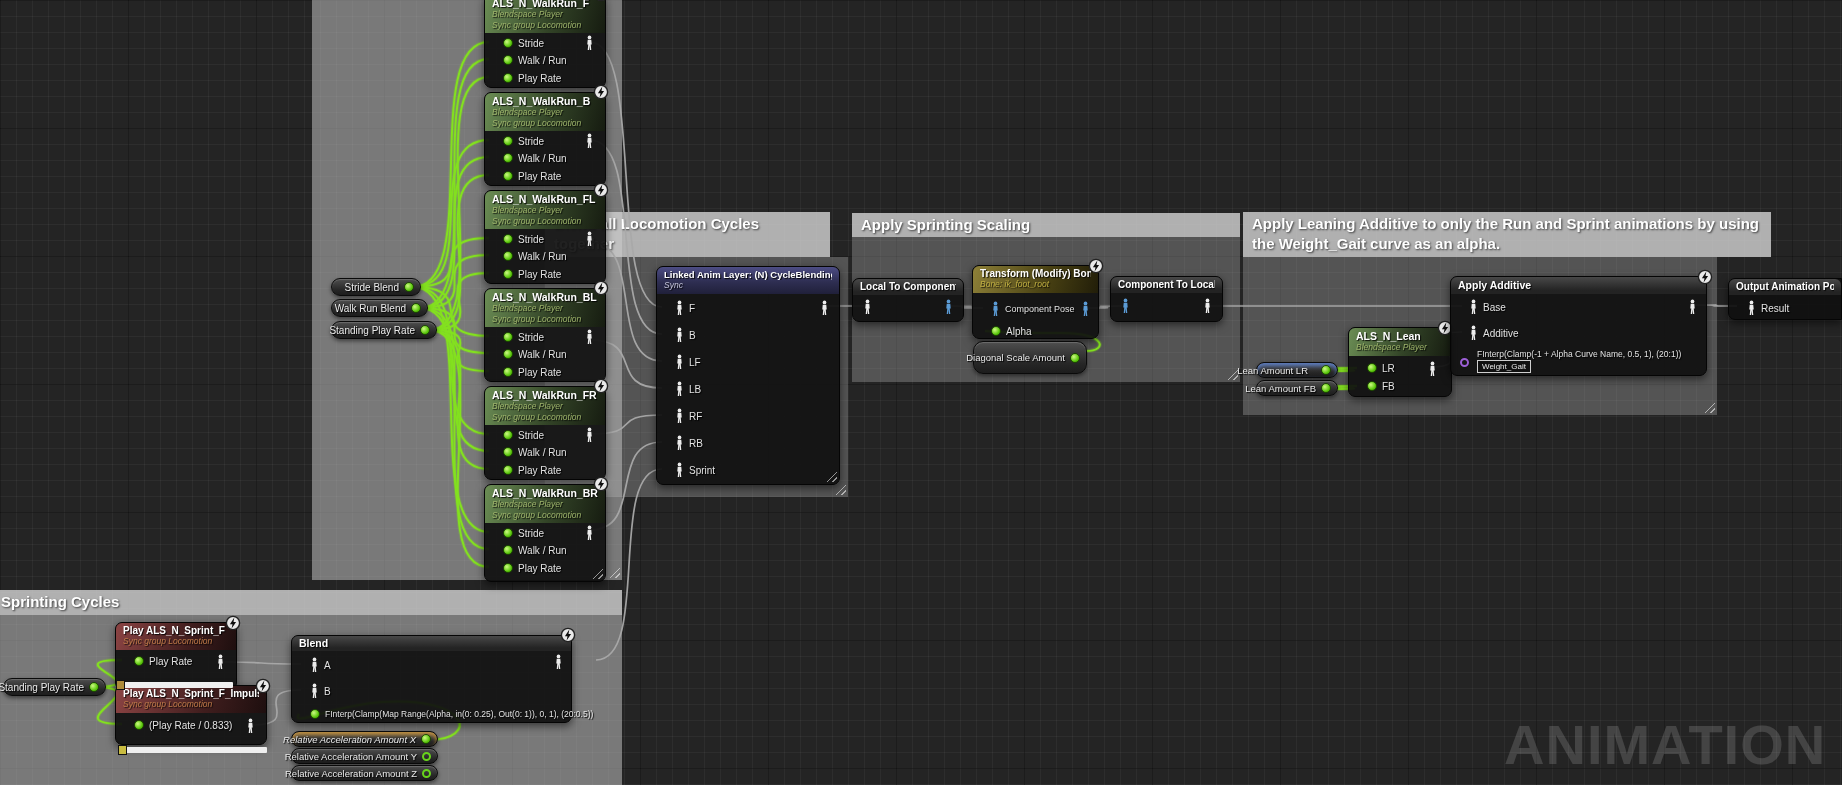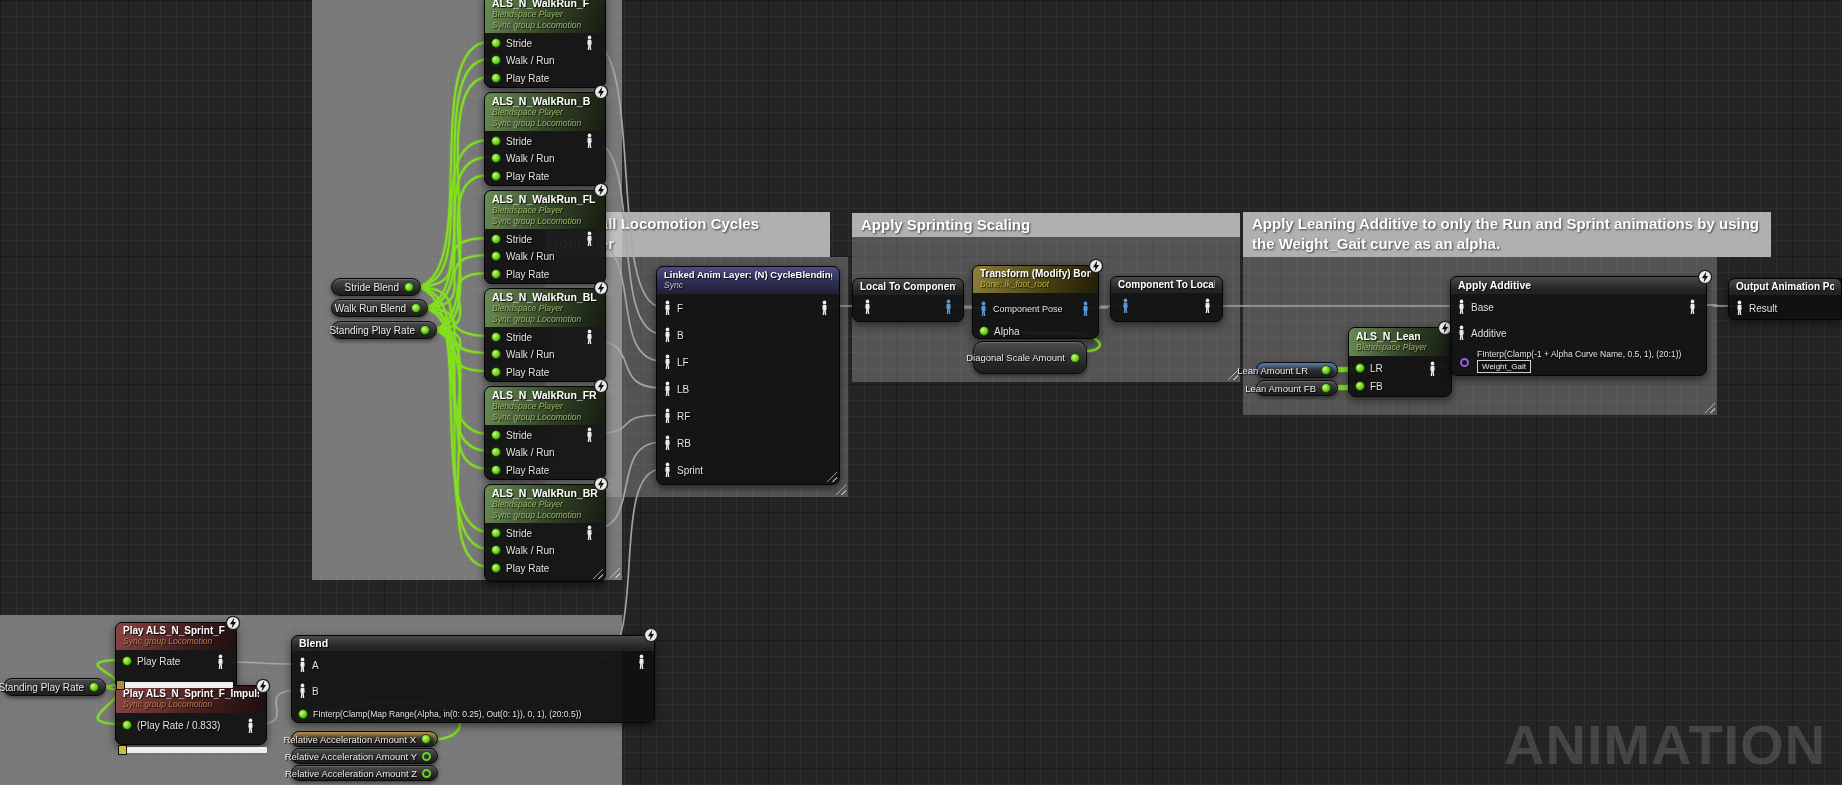--- a/index.html
+++ b/index.html
@@ -27,38 +27,38 @@
   .hdr-plain{background:linear-gradient(180deg,#484848,#232323 80%);}
   .title{font-weight:bold;font-size:10.5px;color:#fff;white-space:nowrap;overflow:hidden;
     text-shadow:1px 1px 1px rgba(0,0,0,.9);}
   .title.sm{font-size:9.5px;}
   .sub{font-style:italic;font-size:8.5px;line-height:1.25;white-space:nowrap;overflow:hidden;
     text-shadow:1px 1px 1px rgba(0,0,0,.8);}
   .sub-green{color:#9db36b;}
   .sub-red{color:#bd7a48;}
   .sub-blue{color:#c3c3da;}
   .sub-gold{color:#bfae42;}
-  .pin{position:absolute;left:6px;display:flex;align-items:center;gap:5px;height:14px;z-index:4;}
+  .pin{position:absolute;left:18px;display:flex;align-items:center;gap:5px;height:14px;z-index:4;}
   .plabel{font-size:10px;color:#e2e2e2;text-shadow:1px 1px 1px #000;white-space:nowrap;}
   .plabel.tiny{font-size:8.5px;}
   .gpin{width:10px;height:10px;border-radius:50%;flex:0 0 auto;
     background:radial-gradient(circle at 35% 35%,#cdf982,#5ac70c 62%,#3c8d05);border:1px solid #1d4b00;box-sizing:border-box;}
   .gpin.hollow{background:transparent;border:2px solid #68d41b;width:9px;height:9px;}
   .ppin{width:9px;height:9px;border-radius:50%;background:transparent;border:2px solid #9c5fd6;box-sizing:border-box;flex:0 0 auto;}
   .pose{width:9px;height:16px;fill:#ededed;position:absolute;z-index:4;}
   .pose.blue{fill:#5b9bd5;}
   .pose.inline{position:static;}
   .bolt{position:absolute;width:16px;height:16px;z-index:5;}
   .pill{position:absolute;z-index:3;display:flex;align-items:center;justify-content:flex-end;gap:5px;
     background:linear-gradient(180deg,#4e4e4e,#262626 70%,#1d1d1d);border:1px solid #0a0a0a;border-radius:10px;
     box-shadow:0 2px 4px rgba(0,0,0,.5), inset 0 1px 1px rgba(255,255,255,.18);
     padding:0 6px;box-sizing:border-box;height:18px;color:#eaeaea;font-size:10px;text-shadow:1px 1px 1px #000;white-space:nowrap;}
   .pill.sm{font-size:9.5px;height:16px;}
   .pill.sel-blue{box-shadow:0 2px 4px rgba(0,0,0,.5), inset 0 3px 4px rgba(100,150,255,.65);gap:13px;}
-  .pill.sel-orange{box-shadow:0 2px 4px rgba(0,0,0,.5), inset 0 3px 4px rgba(235,170,60,.75);}
+  .pill.sel-orange{box-shadow:0 2px 4px rgba(0,0,0,.5), inset 0 3px 4px rgba(235,170,60,.75);font-style:italic;}
   .bar{position:absolute;height:6px;background:#efefef;z-index:4;border-radius:1px;}
   .marker{position:absolute;width:9px;height:10px;z-index:5;border:1px solid #111;box-sizing:border-box;}
   .curvebox{position:absolute;font-size:8px;color:#e8e8e8;border:1px solid #cfcfcf;background:#101010;
     padding:0 4px;line-height:11px;z-index:4;white-space:nowrap;}
   .alpha-label{position:absolute;font-size:8.5px;color:#e2e2e2;text-shadow:1px 1px 1px #000;white-space:nowrap;z-index:4;}
   .wires{position:absolute;left:0;top:0;z-index:2;pointer-events:none;}
   .watermark{position:absolute;font-weight:bold;font-size:56px;letter-spacing:1px;
     color:rgba(255,255,255,.15);z-index:1;}
   .rsz::after{content:"";position:absolute;right:2px;bottom:2px;width:11px;height:11px;
     background:repeating-linear-gradient(135deg,rgba(255,255,255,.55) 0 1px,transparent 1px 4px);
@@ -86,20 +86,21 @@
 
   <div class="comment-hdr" style="left:545px;top:212px;width:285px;height:45px">Blend all Locomotion Cycles together</div>
   <div class="comment-body rsz" style="left:545px;top:257px;width:303px;height:240px"></div>
 
   <div class="comment-hdr" style="left:852px;top:213px;width:388px;height:24px">Apply Sprinting Scaling</div>
   <div class="comment-body rsz" style="left:852px;top:237px;width:388px;height:145px"></div>
 
   <div class="comment-hdr" style="left:1243px;top:212px;width:528px;height:45px">Apply Leaning Additive to only the Run and Sprint animations by using the Weight_Gait curve as an alpha.</div>
   <div class="comment-body rsz" style="left:1243px;top:257px;width:474px;height:158px"></div>
 
+  <div class="comment-hdr" style="left:0;top:590px;width:622px;height:25px"><span style="display:inline-block;margin-left:-8px">Sprinting Cycles</span></div>
   <div class="comment-body light" style="left:0;top:615px;width:622px;height:170px"></div>
 
   <div class="watermark" style="left:1504px;top:712px">ANIMATION</div>
 
   <svg class="wires" width="1842" height="785">
       <path d="M413,287 C483,287 419,42 489,42" fill="none" stroke="#83e11f" stroke-width="4" stroke-opacity="0.25"></path>
       <path d="M413,287 C483,287 419,42 489,42" fill="none" stroke="#83e11f" stroke-width="2"></path>
       <path d="M413,287 C483,287 419,140 489,140" fill="none" stroke="#83e11f" stroke-width="4" stroke-opacity="0.25"></path>
       <path d="M413,287 C483,287 419,140 489,140" fill="none" stroke="#83e11f" stroke-width="2"></path>
       <path d="M413,287 C483,287 419,238 489,238" fill="none" stroke="#83e11f" stroke-width="4" stroke-opacity="0.25"></path>
@@ -541,21 +542,21 @@
     <svg class="pose" style="right:11px;top:32px">
         <use href="#person"></use>
       </svg>
     <svg class="bolt" style="right:-5px;top:-8px">
         <use href="#boltbadge"></use>
       </svg>
   </div>
   <div class="bar" style="left:120px;top:747px;width:147px"></div>
   <div class="marker" style="left:118px;top:745px;background:#c9bc41"></div>
 
-  <div class="node" style="left:291px;top:635px;width:364px;height:88px">
+  <div class="node" style="left:291px;top:635px;width:281px;height:88px">
     <div class="hdr hdr-plain" style="padding:1px 7px 2px">
         <div class="title">Blend</div>
       </div>
     <div class="pin" style="top:22px">
         <svg class="pose inline">
           <use href="#person"></use>
         </svg>
         <span class="plabel">A</span>
       </div>
     <div class="pin" style="top:48px">

